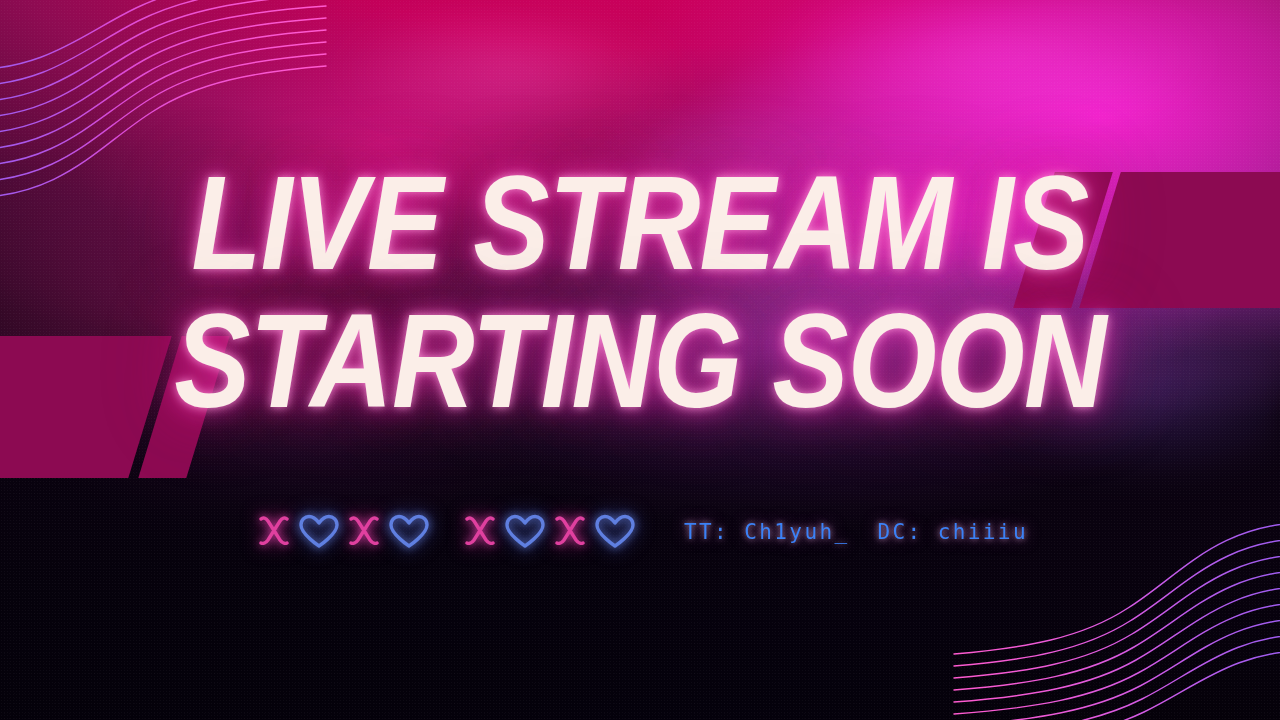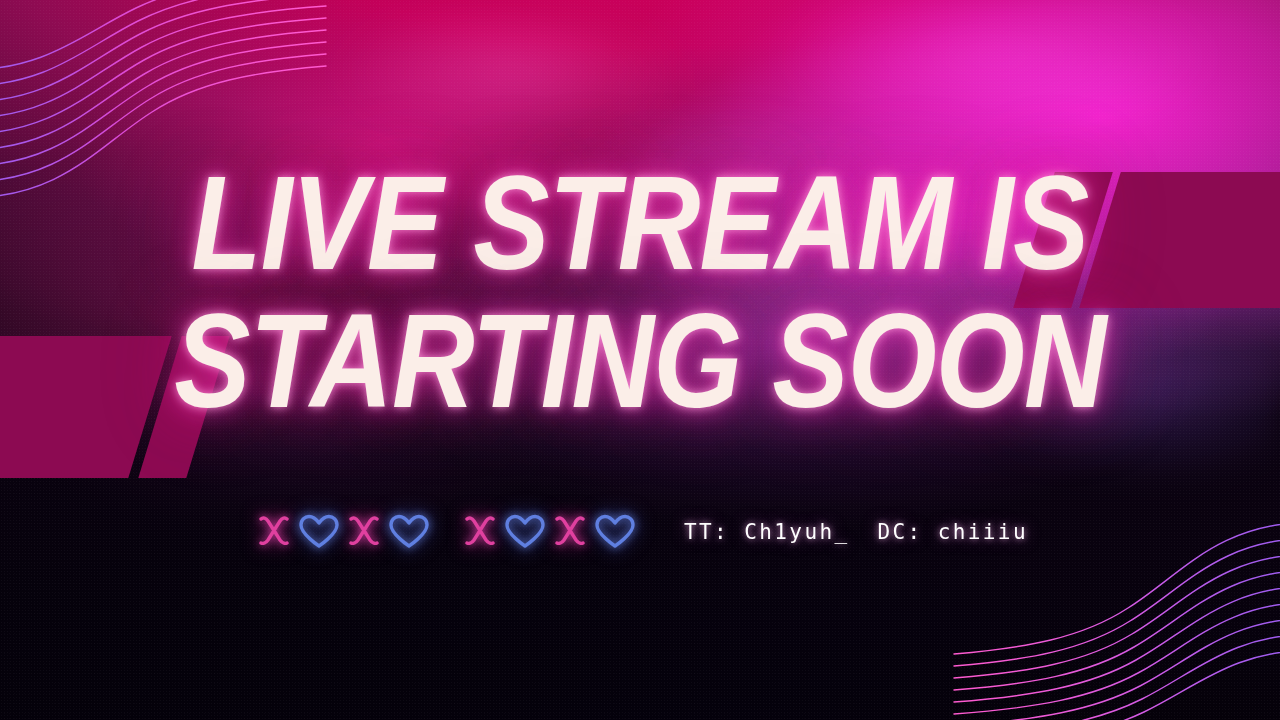--- a/index.html
+++ b/index.html
@@ -152,21 +152,21 @@
     filter:drop-shadow(0 0 4px rgba(110,140,245,.9)) drop-shadow(0 0 9px rgba(80,110,230,.55));
   }
 
   #handles {
     display:flex;
     align-items:center;
     gap:28px;
     font-family:"DejaVu Sans Mono", monospace;
     font-size:21px;
     font-weight:400;
-    color:#ffffff;
+    color:#3b82f6;
     letter-spacing:2.4px;
     white-space:nowrap;
     text-shadow:
       0 0 6px rgba(255,190,245,.8),
       0 0 16px rgba(230,120,220,.5);
   }
   .handle { display:inline-block; }
 </style>
 </head>
 <body>

